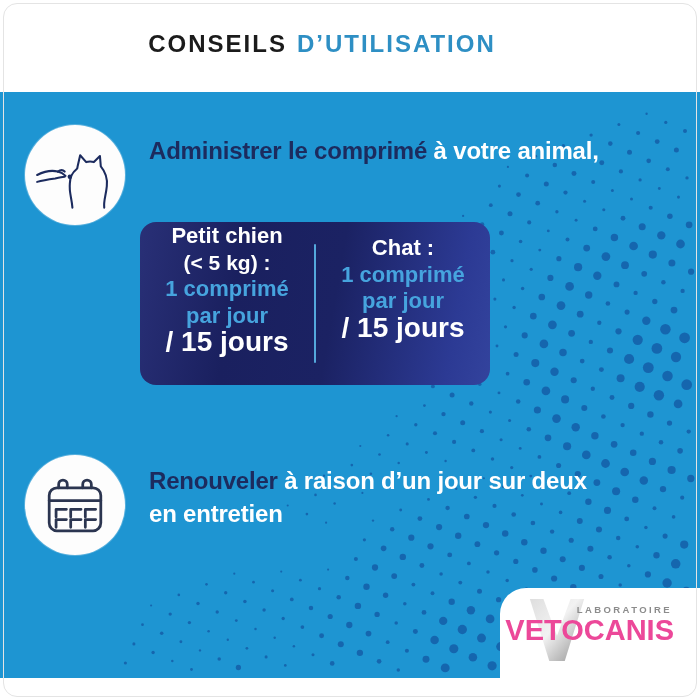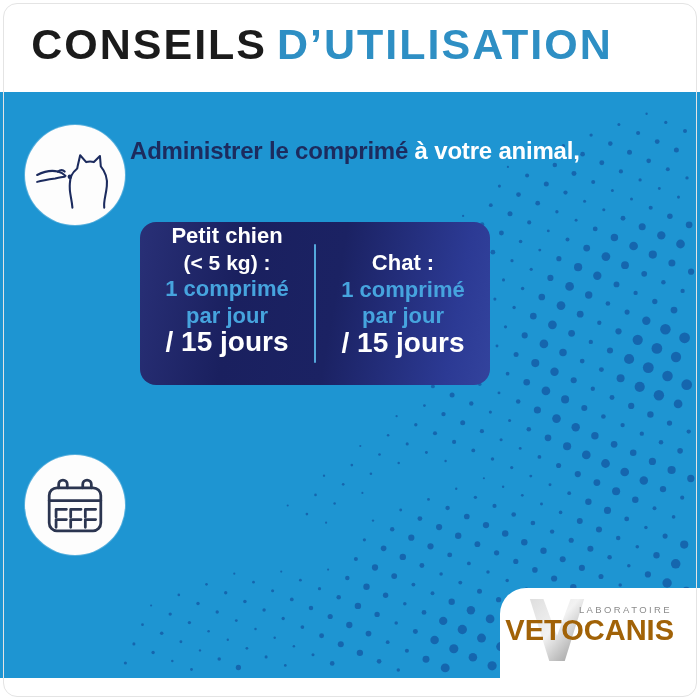--- a/index.html
+++ b/index.html
@@ -8,67 +8,67 @@
     position:relative;width:700px;height:700px;background:#ffffff;
     font-family:"Liberation Sans","DejaVu Sans",sans-serif;overflow:hidden;
   }
   .frame{
     position:absolute;inset:3px;border:1px solid #e4e4e4;border-radius:14px;
     pointer-events:none;z-index:50;
   }
   
   .title{
     position:absolute;top:14px;left:0;width:644px;text-align:center;
-    font-size:43px;font-weight:bold;letter-spacing:2px;white-space:nowrap;
+    font-size:24px;font-weight:bold;letter-spacing:2px;white-space:nowrap;
     line-height:60px;
   }
   .title .t-black{color:#1b1b1b;}
   .title .t-blue{color:#2e8fc4;margin-left:10px;}
   
   .panel{
     position:absolute;left:0;top:92px;width:700px;height:586px;
     background:#1e95d2;
   }
   .halftone{position:absolute;left:0;top:0;width:700px;height:586px;fill:#1563ac;opacity:.92;z-index:0;}
   .circle{
     position:absolute;width:100px;height:100px;border-radius:50%;
     background:#fdfdfd;display:flex;align-items:center;justify-content:center;
     box-shadow:0 0 0 1px rgba(255,255,255,.25);
   }
   .circle svg{width:86px;height:86px;}
-  .step-text{position:absolute;left:130px;width:470px;font-weight:bold;font-size:24px;line-height:33px;letter-spacing:-.2px;}
+  .step-text{position:absolute;left:149px;width:470px;font-weight:bold;font-size:24px;line-height:33px;letter-spacing:-.2px;}
   .step-text p{margin:0;color:#ffffff;}
   .navy{color:#1c2b5e;}
   
   .dose-box{
     position:absolute;left:140px;top:130px;width:350px;height:163px;z-index:2;
     border-radius:16px;
     background:linear-gradient(100deg,#293077 0%,#1a205f 28%,#1b2263 55%,#2c3a94 88%,#33439d 100%);
     display:flex;align-items:stretch;
   }
   .dose-col{flex:1;text-align:center;font-weight:bold;color:#fff;}
   .dose-col.dog{padding-top:1px;font-size:22px;line-height:26.5px;}
-  .dose-col.cat{padding-top:28px;font-size:22px;line-height:26.5px;}
+  .dose-col.cat{padding-top:13px;font-size:22px;line-height:26.5px;}
   .dose-divider{width:2px;margin:22px 0;background:#54a8dc;border-radius:1px;}
   .w-italic{font-size:21px;}
   .lblue{color:#46a4de;}
   .duration{font-size:28px;}
   
   .cutout{
     position:absolute;right:0;bottom:0;width:200px;height:90px;background:#ffffff;
     border-top-left-radius:26px;z-index:3;
   }
   .logo{position:absolute;right:26px;top:599px;width:178px;height:80px;z-index:4;}
   .logo .vmark{position:absolute;left:26px;top:0;width:70px;height:62px;z-index:0;}
   .logo .lab{
     position:absolute;right:2px;top:5px;font-size:9.5px;letter-spacing:2.4px;
-    color:#8c8c8c;z-index:1;font-weight:normal;
+    color:#8c8c8c;z-index:1;font-weight:bold;
   }
   .logo .brand{
-    position:absolute;right:0;top:15px;font-size:29px;font-weight:bold;color:#a16207;
+    position:absolute;right:0;top:15px;font-size:29px;font-weight:bold;color:#ec4899;
     letter-spacing:0;z-index:1;
   }
 </style>
 </head>
 <body>
 
 <div class="canvas">
 
   <div class="frame"></div>
 
@@ -526,20 +526,24 @@
         <path d="M31,30 v-4 a5,5 0 0 1 10,0 v4"></path>
         <path d="M59,30 v-4 a5,5 0 0 1 10,0 v4"></path>
         <path d="M28,64 V55 H40"></path>
         <path d="M45,64 V55 H57"></path>
         <path d="M62,64 V55 H74"></path>
         <path d="M28,76 V67 H40"></path>
         <path d="M45,76 V67 H57"></path>
         <path d="M62,76 V67 H74"></path>
       </svg>
     </div>
+    <div class="step-text" style="top:372px;">
+      <p><span class="navy">Renouveler</span><span> à raison d’un jour sur deux</span></p>
+      <p>en entretien</p>
+    </div>
 
     <div class="cutout"></div>
   </div>
 
   <div class="logo">
     <svg class="vmark" viewBox="0 0 60 64" xmlns="http://www.w3.org/2000/svg">
       <defs>
         <linearGradient id="vgrad" x1="0" y1="0" x2="1" y2="1">
           <stop offset="0" stop-color="#dedede"></stop>
           <stop offset="0.45" stop-color="#f2f2f2"></stop>

